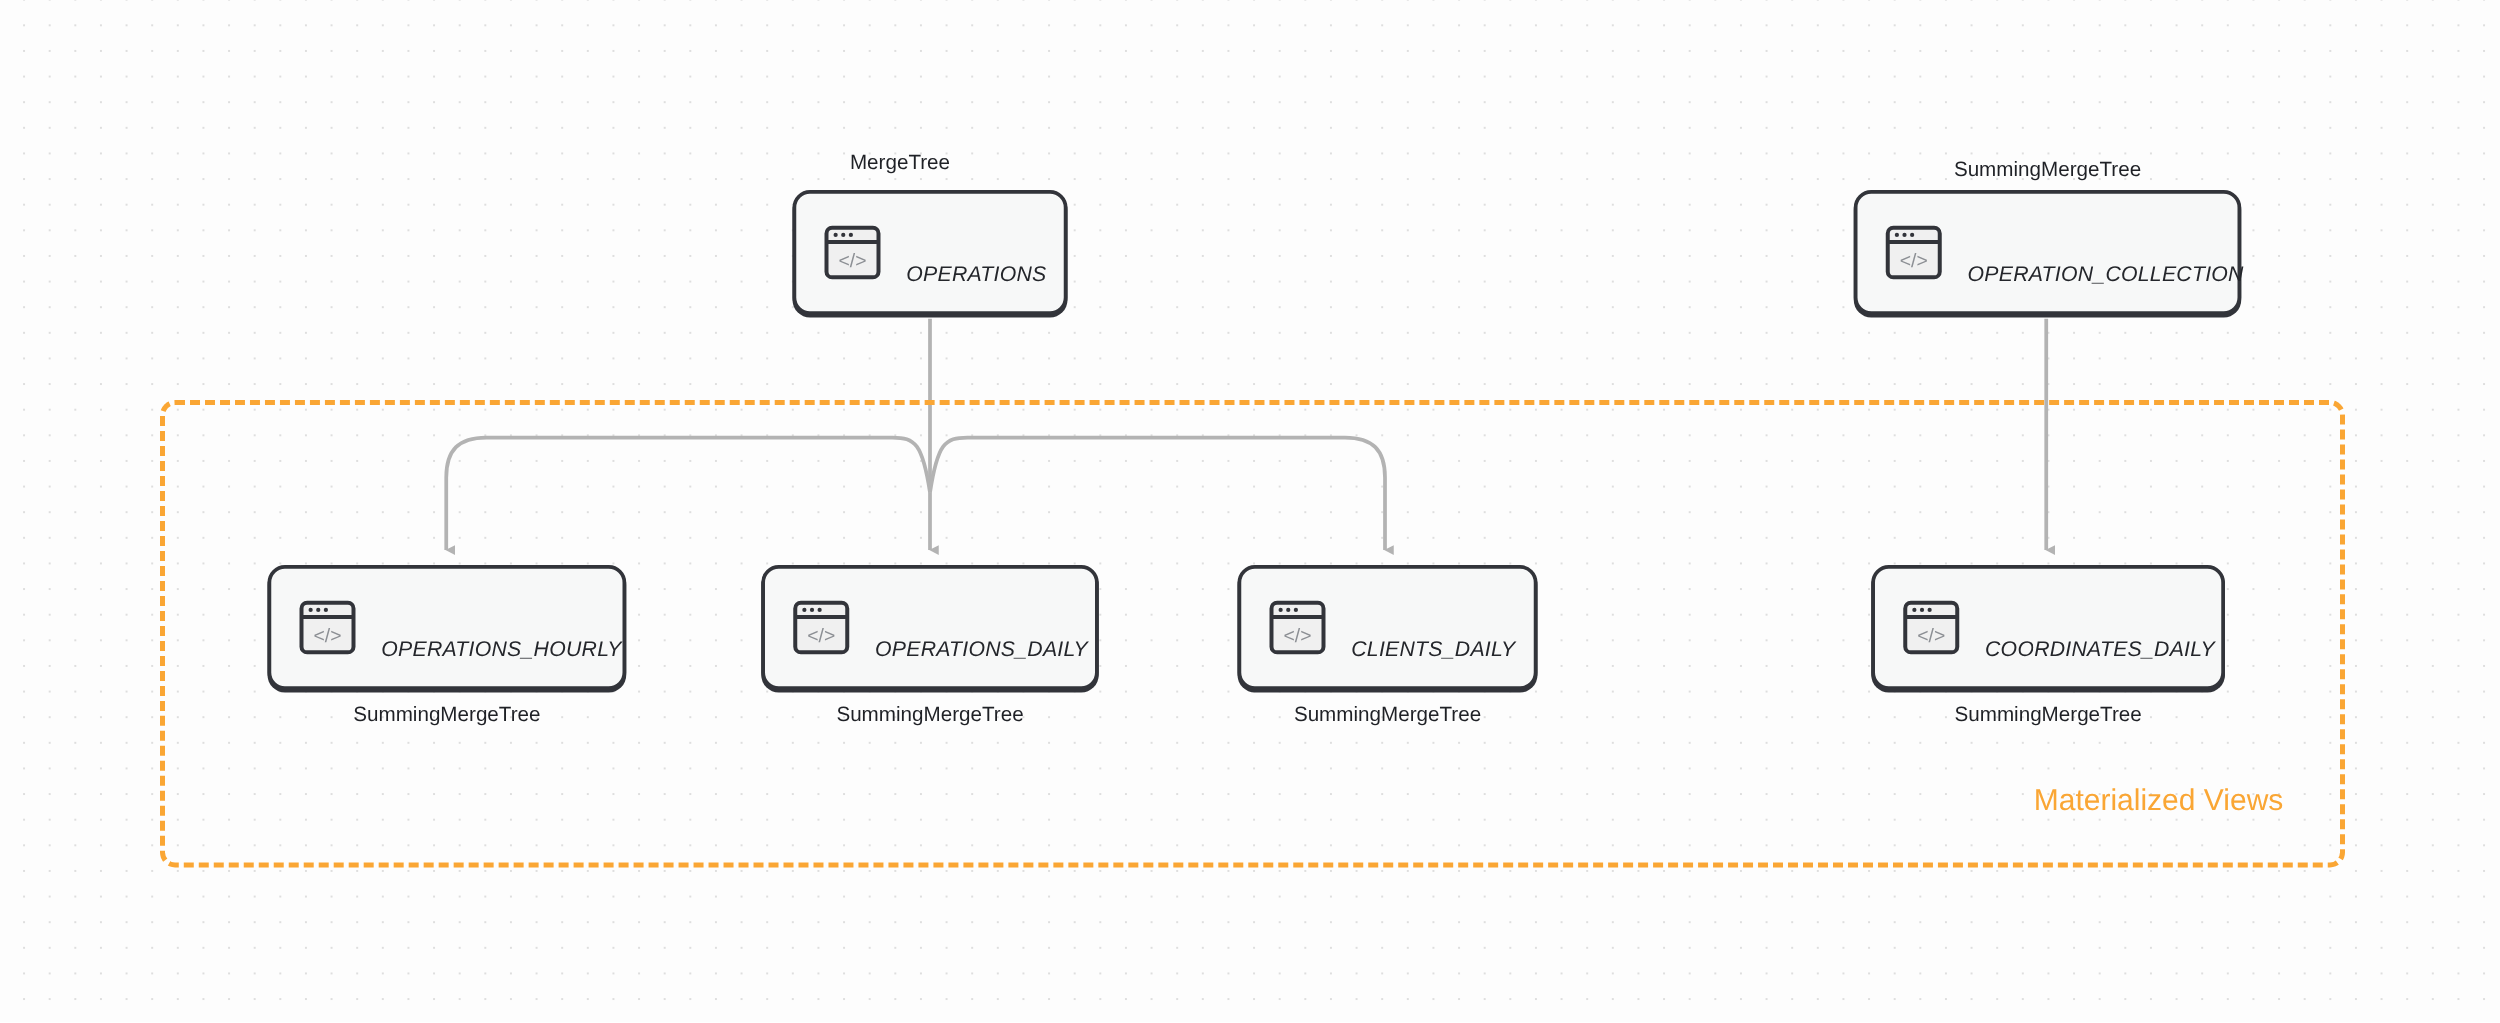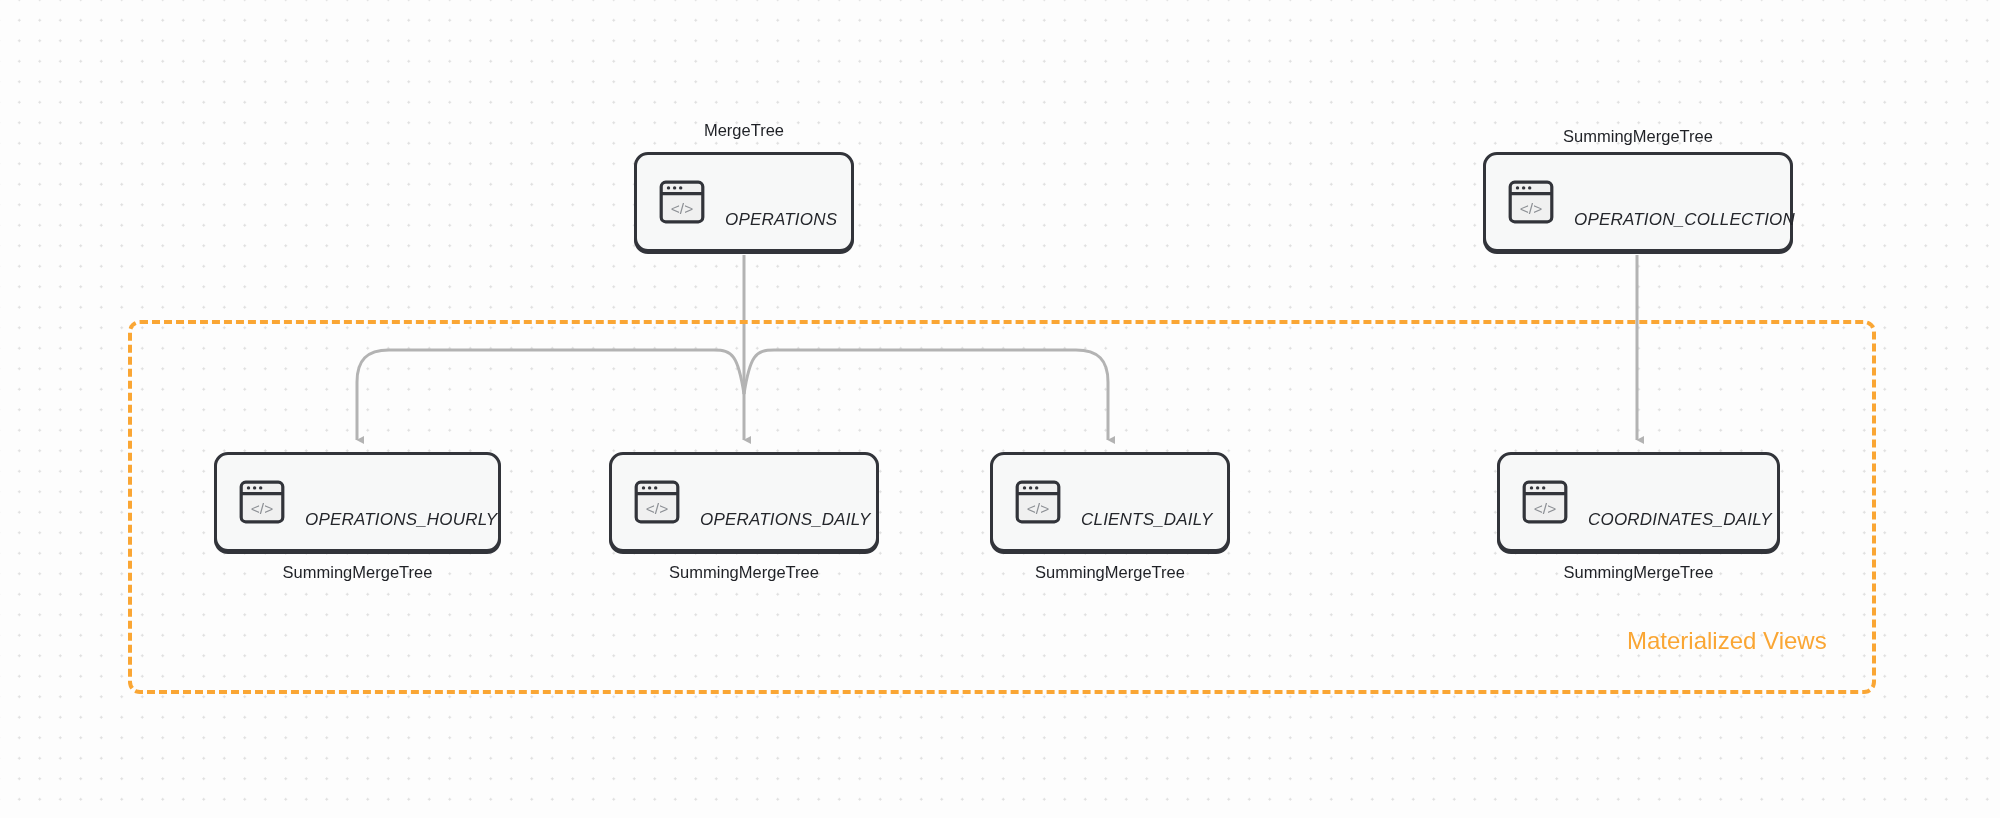--- a/index.html
+++ b/index.html
@@ -99,21 +99,21 @@
     <path d="M744,394 C738,355 732,350 714,350 L389,350 C367,350 357,360 357,382 L357,440" stroke="#b3b3b3" stroke-width="3" fill="none" marker-end="url(#arrowhead)"></path>
 
     <path d="M744,394 C750,355 756,350 774,350 L1076,350 C1098,350 1108,360 1108,382 L1108,440" stroke="#b3b3b3" stroke-width="3" fill="none" marker-end="url(#arrowhead)"></path>
 
     <path d="M1637,255 L1637,440" stroke="#b3b3b3" stroke-width="3" fill="none" marker-end="url(#arrowhead)"></path>
   </svg>
 
   <div class="group-box" style="left:128px; top:320px; width:1748px; height:374px;"></div>
   <div class="group-label" style="left:1627px; top:627px;">Materialized Views</div>
 
-  <div class="node-caption" style="left:634px; top:121px; width:220px;">MergeTree</div>
+  <div class="node-caption" style="left:610px; top:121px; width:220px;">MergeTree</div>
   <div class="node" style="left:634px; top:152px; width:220px; height:100px;">
     <span class="node-icon">
       <svg viewBox="0 0 46 44" xmlns="http://www.w3.org/2000/svg">
         <rect x="2.2" y="2.2" width="41.6" height="39.6" rx="4.5" fill="#f0f0f0" stroke="#32343a" stroke-width="3.2"></rect>
         <path d="M2.2,13.6 H43.8" stroke="#32343a" stroke-width="3.2"></path>
         <circle cx="9.5" cy="7.9" r="1.7" fill="#32343a"></circle>
         <circle cx="15.6" cy="7.9" r="1.7" fill="#32343a"></circle>
         <circle cx="21.7" cy="7.9" r="1.7" fill="#32343a"></circle>
         <text x="23" y="33.5" text-anchor="middle" fill="#8c8f94" font-family="Liberation Sans, sans-serif" font-size="15.5">&lt;/&gt;</text>
       </svg>

